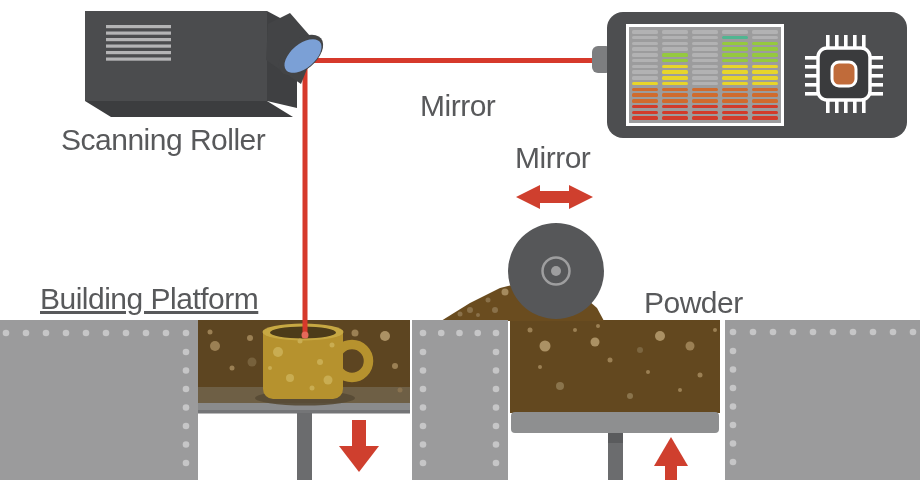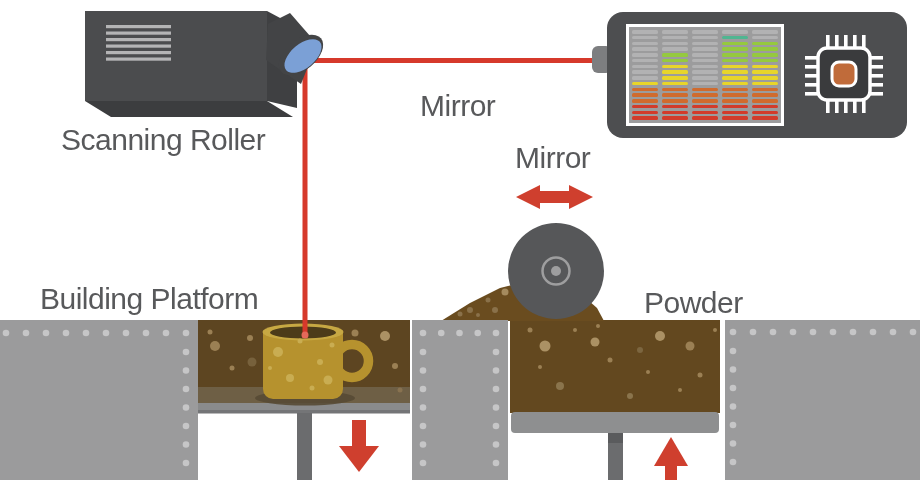--- a/index.html
+++ b/index.html
@@ -8,21 +8,21 @@
     background:#ffffff;font-family:"Liberation Sans",sans-serif;
   }
   #diagram-svg{position:absolute;left:0;top:0;}
   .lbl{
     position:absolute;color:#58595b;font-size:30px;letter-spacing:-0.5px;
     line-height:1.05;white-space:nowrap;
   }
   .lbl-scanning-mirror{left:61px;top:124px;}
   .lbl-laser{left:420px;top:90px;}
   .lbl-roller{left:515px;top:142px;}
-  .lbl-building-platform{left:40px;top:283px;}
+  .lbl-building-platform{left:40px;top:283px;text-decoration:underline;}
   .lbl-powder{left:644px;top:287px;}
   .lbl-piston{left:517px;top:440px;}
   
   #meter{
     position:absolute;left:626px;top:24px;width:146px;height:96px;
     border:3px solid #ffffff;background:#9c9c9d;
     display:flex;gap:4px;padding:0 3px;box-sizing:content-box;
   }
   .meter-col{
     flex:1;display:flex;flex-direction:column;justify-content:space-between;

